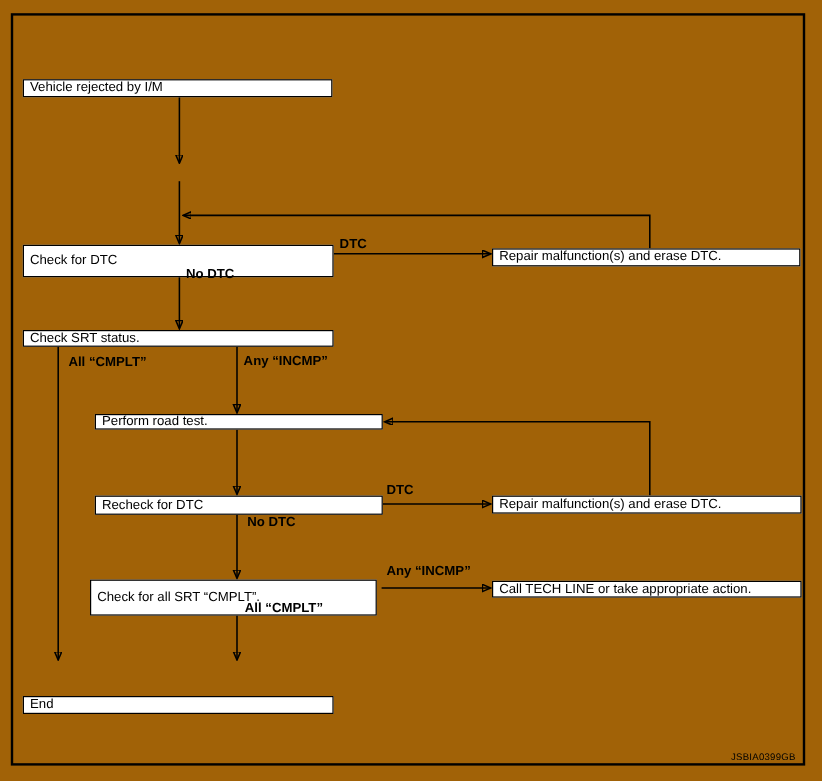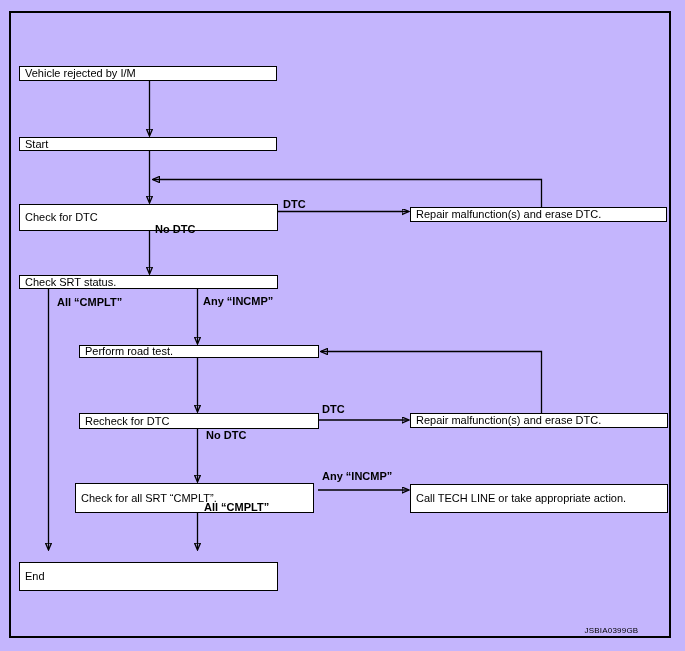--- a/index.html
+++ b/index.html
@@ -4,21 +4,21 @@
 <style>
   html, body {
     margin: 0;
     padding: 0;
     background: #ffffff;
   }
   .page {
     position: relative;
     width: 685px;
     height: 651px;
-    background: #c4b5fd;
+    background: #a16207;
     font-family: "Liberation Sans", "DejaVu Sans", sans-serif;
     color: #000000;
     overflow: hidden;
   }
   .frame {
     position: absolute;
     left: 9px;
     top: 11px;
     width: 662px;
     height: 627px;
@@ -55,21 +55,21 @@
     font-size: 11px;
     line-height: 12px;
     white-space: nowrap;
     font-weight: bold;
   }
   .figure-code {
     position: absolute;
     left: 560px;
     top: 626px;
     width: 103px;
-    text-align: center;
+    text-align: right;
     font-size: 8px;
     line-height: 9px;
     letter-spacing: 0.2px;
   }
 </style>
 </head>
 <body>
 
 <div class="page">
 
@@ -104,39 +104,38 @@
 
     <path d="M197.5,427 L197.5,481.5" marker-end="url(#arrow)"></path>
 
     <path d="M318,490 L408.5,490" marker-end="url(#arrow)"></path>
 
     <path d="M197.5,497 L197.5,549.5" marker-end="url(#arrow)"></path>
   </svg>
 
   <div class="node" style="left:19px; top:66px; width:258px; height:15px;">Vehicle rejected by I/M</div>
 
-  <div class="node" style="left:19px; top:137px; width:258px; height:14px;">Start</div>
 
   <div class="node" style="left:19px; top:204px; width:259px; height:27px;">Check for DTC</div>
 
   <div class="node" style="left:410px; top:207px; width:257px; height:15px;">Repair malfunction(s) and erase DTC.</div>
 
   <div class="node" style="left:79px; top:345px; width:240px; height:13px;">Perform road test.</div>
 
   <div class="node" style="left:19px; top:275px; width:259px; height:14px;">Check SRT status.</div>
 
   <div class="node" style="left:79px; top:413px; width:240px; height:16px;">Recheck for DTC</div>
 
   <div class="node" style="left:410px; top:413px; width:258px; height:15px;">Repair malfunction(s) and erase DTC.</div>
 
   <div class="node" style="left:75px; top:483px; width:239px; height:30px;">Check for all SRT “CMPLT”.</div>
 
-  <div class="node" style="left:410px; top:484px; width:258px; height:29px;">Call TECH LINE or take appropriate action.</div>
+  <div class="node" style="left:410px; top:484px; width:258px; height:14px;">Call TECH LINE or take appropriate action.</div>
 
-  <div class="node" style="left:19px; top:562px; width:259px; height:29px;">End</div>
+  <div class="node" style="left:19px; top:580px; width:259px; height:15px;">End</div>
 
   <div class="edge-label" style="left:283px; top:198px;">DTC</div>
 
   <div class="edge-label" style="left:155px; top:223px;">No DTC</div>
 
   <div class="edge-label" style="left:57px; top:296px;">All “CMPLT”</div>
 
   <div class="edge-label" style="left:203px; top:295px;">Any “INCMP”</div>
 
   <div class="edge-label" style="left:322px; top:403px;">DTC</div>

